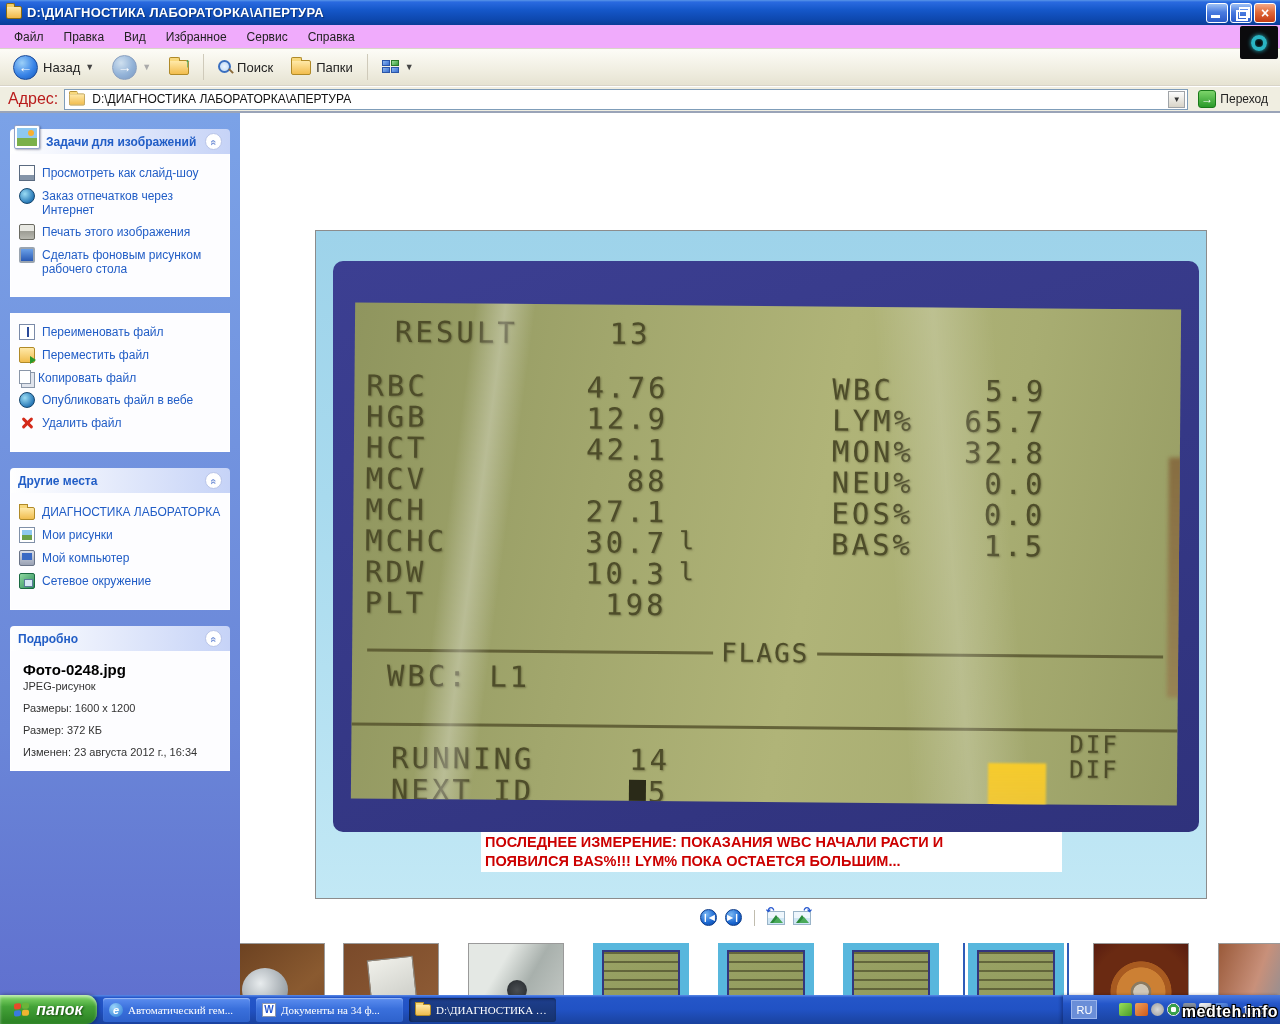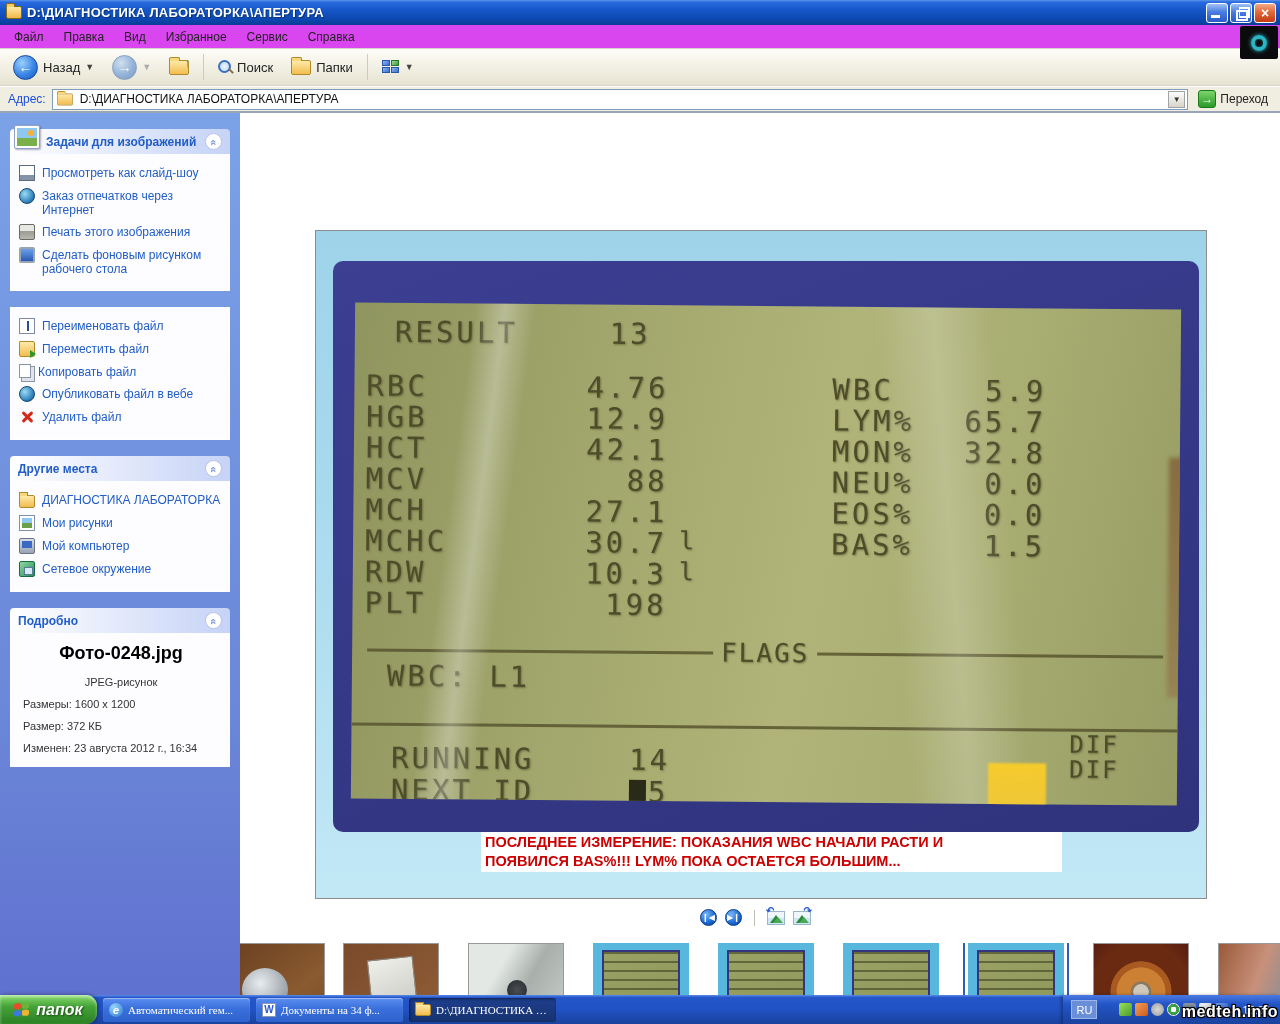--- a/index.html
+++ b/index.html
@@ -19,21 +19,21 @@
   .win-btns { position:absolute; right:4px; top:3px; display:flex; gap:2px; }
   .win-btn { width:22px; height:20px; border-radius:3px; border:1px solid #fff;
     background:linear-gradient(180deg,#9ec1f5,#4a7ce0 45%,#2a5ac8); position:relative; cursor:default; }
   .win-btn.close { background:linear-gradient(180deg,#f4a988,#e06a3a 45%,#c43a12); color:#fff;
     font-weight:bold; font-size:14px; text-align:center; line-height:18px; }
   .win-btn.minimize::after { content:""; position:absolute; left:4px; bottom:4px; width:9px; height:3px; background:#fff; }
   .win-btn.restore::after { content:""; position:absolute; left:5px; top:6px; width:8px; height:7px; border:2px solid #fff; }
   .win-btn.restore::before { content:""; position:absolute; left:8px; top:3px; width:8px; height:7px; border:2px solid #fff; border-left-width:1px; }
 
   
-  .menubar { position:absolute; left:0; top:25px; width:1280px; height:24px; background:#d946ef;
+  .menubar { position:absolute; left:0; top:25px; width:1280px; height:24px; background:#f0abfc;
     border-bottom:1px solid #d8d4c8; display:flex; align-items:center; padding-left:4px; }
   .menu-item { font-size:12px; color:#222; padding:4px 10px; }
   .logo-box { position:absolute; right:2px; top:26px; width:38px; height:33px; background:#0b0b0d;
     border-radius:2px; display:flex; align-items:center; justify-content:center; z-index:6; }
   .logo-ring { width:16px; height:16px; border-radius:50%; border:4px solid #2ab4c4;
     box-shadow:0 0 4px #2ab4c4, inset 0 0 3px #0a5a66; }
 
   
   .toolbar { position:absolute; left:0; top:49px; width:1280px; height:37px;
     background:linear-gradient(180deg,#fdfcf7,#f0eee1 60%,#e6e3d2); border-bottom:1px solid #d8d4c8;
@@ -54,21 +54,21 @@
   .magnifier::before { content:""; position:absolute; left:0; top:0; width:9px; height:9px; border:2px solid #3a6fc0;
     border-radius:50%; background:radial-gradient(circle,#eaf4ff,#bcd8f4); }
   .magnifier::after { content:""; position:absolute; left:10px; top:10px; width:6px; height:2px; background:#8a6a3a; transform:rotate(45deg); }
   .views-ico { width:18px; height:15px; display:grid; grid-template-columns:8px 8px; grid-template-rows:6px 6px; gap:1px; }
   .views-ico span { background:linear-gradient(135deg,#8ab6f0,#3a6fd0); border:1px solid #2a55a8; }
   .views-ico span:nth-child(2) { background:linear-gradient(135deg,#9ae09a,#3a9a3a); border-color:#2a7a2a; }
 
   
   .addressbar { position:absolute; left:0; top:87px; width:1280px; height:26px; background:#f0eee1;
     border-bottom:2px solid #9aa4b8; display:flex; align-items:center; padding:0 4px; gap:6px; }
-  .addr-label { font-size:12px; color:#1d4ed8; padding-left:4px; }
+  .addr-label { font-size:16px; color:#b91c1c; padding-left:4px; }
   .addr-input { flex:1; height:21px; background:#fff; border:1px solid #7f9db9; display:flex; align-items:center;
     padding:0 2px; gap:5px; }
   .addr-input .folder-ico { transform:scale(.8); }
   .addr-text { font-size:12px; color:#111; }
   .addr-drop { width:17px; height:17px; margin-left:auto; background:linear-gradient(180deg,#fdfdfd,#d8d4c8);
     border:1px solid #a0a4a8; font-size:8px; color:#333; display:flex; align-items:center; justify-content:center; }
   .go-btn { display:flex; align-items:center; gap:4px; font-size:12px; color:#222; padding:0 8px 0 4px; }
   .go-ico { width:18px; height:18px; border-radius:3px; background:linear-gradient(180deg,#7cd46a,#2a9a2a);
     border:1px solid #1a7a1a; color:#fff; font-weight:bold; font-size:12px; display:flex; align-items:center; justify-content:center; }
 
@@ -84,21 +84,21 @@
   .panel-header.with-icon { padding-left:36px; }
   .pic-big-icon { position:absolute; left:4px; top:-4px; width:26px; height:24px; background:#fff;
     border:1px solid #90a0c8; border-radius:2px; box-shadow:1px 1px 2px rgba(0,0,40,.3); overflow:hidden; }
   .pic-big-icon::before { content:""; position:absolute; left:2px; top:2px; right:2px; bottom:2px;
     background:linear-gradient(180deg,#8ec8f0 55%,#7ab04a 55%); }
   .pic-big-icon::after { content:""; position:absolute; right:5px; top:4px; width:6px; height:6px; border-radius:50%;
     background:#f8b030; }
   .chevron { width:17px; height:17px; border-radius:50%; background:#fff; border:1px solid #b8c4e8;
     color:#7a96d8; display:flex; align-items:center; justify-content:center; font-size:11px; font-weight:bold; }
   .chevron span { display:inline-block; transform:rotate(90deg); letter-spacing:-1px; }
-  .panel-body { background:#fdfdff; border:1px solid #fff; border-top:none; padding:8px 6px 10px 8px; }
+  .panel-body { background:#fdfdff; border:1px solid #fff; border-top:none; padding:8px 6px 16px 8px; }
   .task-item { display:flex; align-items:flex-start; gap:7px; padding:4px 0; }
   .task-item .lbl { font-size:12px; color:#215dc6; line-height:14px; }
   .sic { width:16px; height:16px; flex-shrink:0; position:relative; margin-top:-1px; }
   .sic-slideshow { background:linear-gradient(180deg,#fdfdfd 65%,#8494a8 65%); border:1px solid #5a6a80; }
   .sic-globe { background:radial-gradient(circle at 35% 35%,#9adcf4,#2a7ab8 70%,#1a5a90); border-radius:50%; border:1px solid #14466e; }
   .sic-printer { background:linear-gradient(180deg,#e8e8e2 40%,#9a9a92 41%,#b8b8b0); border:1px solid #6a6a62; border-radius:2px; }
   .sic-desktop { background:linear-gradient(180deg,#6aa0e8,#2a5ab4); border:2px solid #9aa4b0; border-radius:2px; }
   .sic-rename { background:#fff; border:1px solid #7a8aa8; }
   .sic-rename::after { content:""; position:absolute; left:7px; top:2px; width:2px; height:10px; background:#2a4a9a; }
   .sic-move { background:linear-gradient(180deg,#ffe9a8,#f0bd4e); border:1px solid #b08a28; border-radius:1px 2px 2px 2px; }
@@ -116,22 +116,22 @@
   .sic-folder::before { content:""; position:absolute; left:-1px; top:-4px; width:7px; height:3px;
     background:#f8d87c; border:1px solid #b08a28; border-bottom:none; }
   .sic-pictures { background:#fff; border:1px solid #8090a8; }
   .sic-pictures::after { content:""; position:absolute; left:2px; top:2px; right:2px; bottom:2px;
     background:linear-gradient(180deg,#8ec8f0 55%,#6aa04a 55%); }
   .sic-computer { background:linear-gradient(180deg,#d8dde8,#9aa2b4); border:1px solid #6a7488; border-radius:2px; }
   .sic-computer::after { content:""; position:absolute; left:2px; top:2px; right:2px; height:7px; background:#3a6ac4; }
   .sic-network { background:linear-gradient(135deg,#8ed8a0,#2a8a5a); border:1px solid #1a6a42; border-radius:2px; }
   .sic-network::after { content:""; position:absolute; right:1px; bottom:1px; width:7px; height:6px; background:#d8e8f4; border:1px solid #5a7a9a; }
   .details-body { background:#fdfdff; border:1px solid #fff; border-top:none; padding:10px 10px 12px 12px; }
-  .d-name { font-weight:bold; font-size:18px; color:#000;text-align:center; }
-  .d-type { font-size:11px; color:#333; margin-top:12px;text-align:center; }
+  .d-name { font-weight:bold; font-size:15px; color:#000; }
+  .d-type { font-size:11px; color:#333; margin-top:2px; }
   .d-row { font-size:11px; color:#333; margin-top:10px; }
 
   
   .preview { position:absolute; left:315px; top:117px; width:892px; height:669px; border:1px solid #8c8c8c;
     background:linear-gradient(180deg,#9ed3ea 0%,#a8daee 40%,#c2e8f5 100%); overflow:hidden; }
   .navy-frame { position:absolute; left:17px; top:30px; width:866px; height:571px;
     background:linear-gradient(160deg,#3c3f92,#2f327c); border-radius:10px; }
   .lcd { position:absolute; left:37px; top:75px; width:826px; height:496px;
     background:linear-gradient(100deg,#8f955e 0%,#a2a76d 30%,#b0b478 55%,#a8ad72 75%,#969c63 100%);
     font-family:"DejaVu Sans Mono", monospace; color:#4e4d2a; transform:rotate(.5deg); overflow:hidden; }

